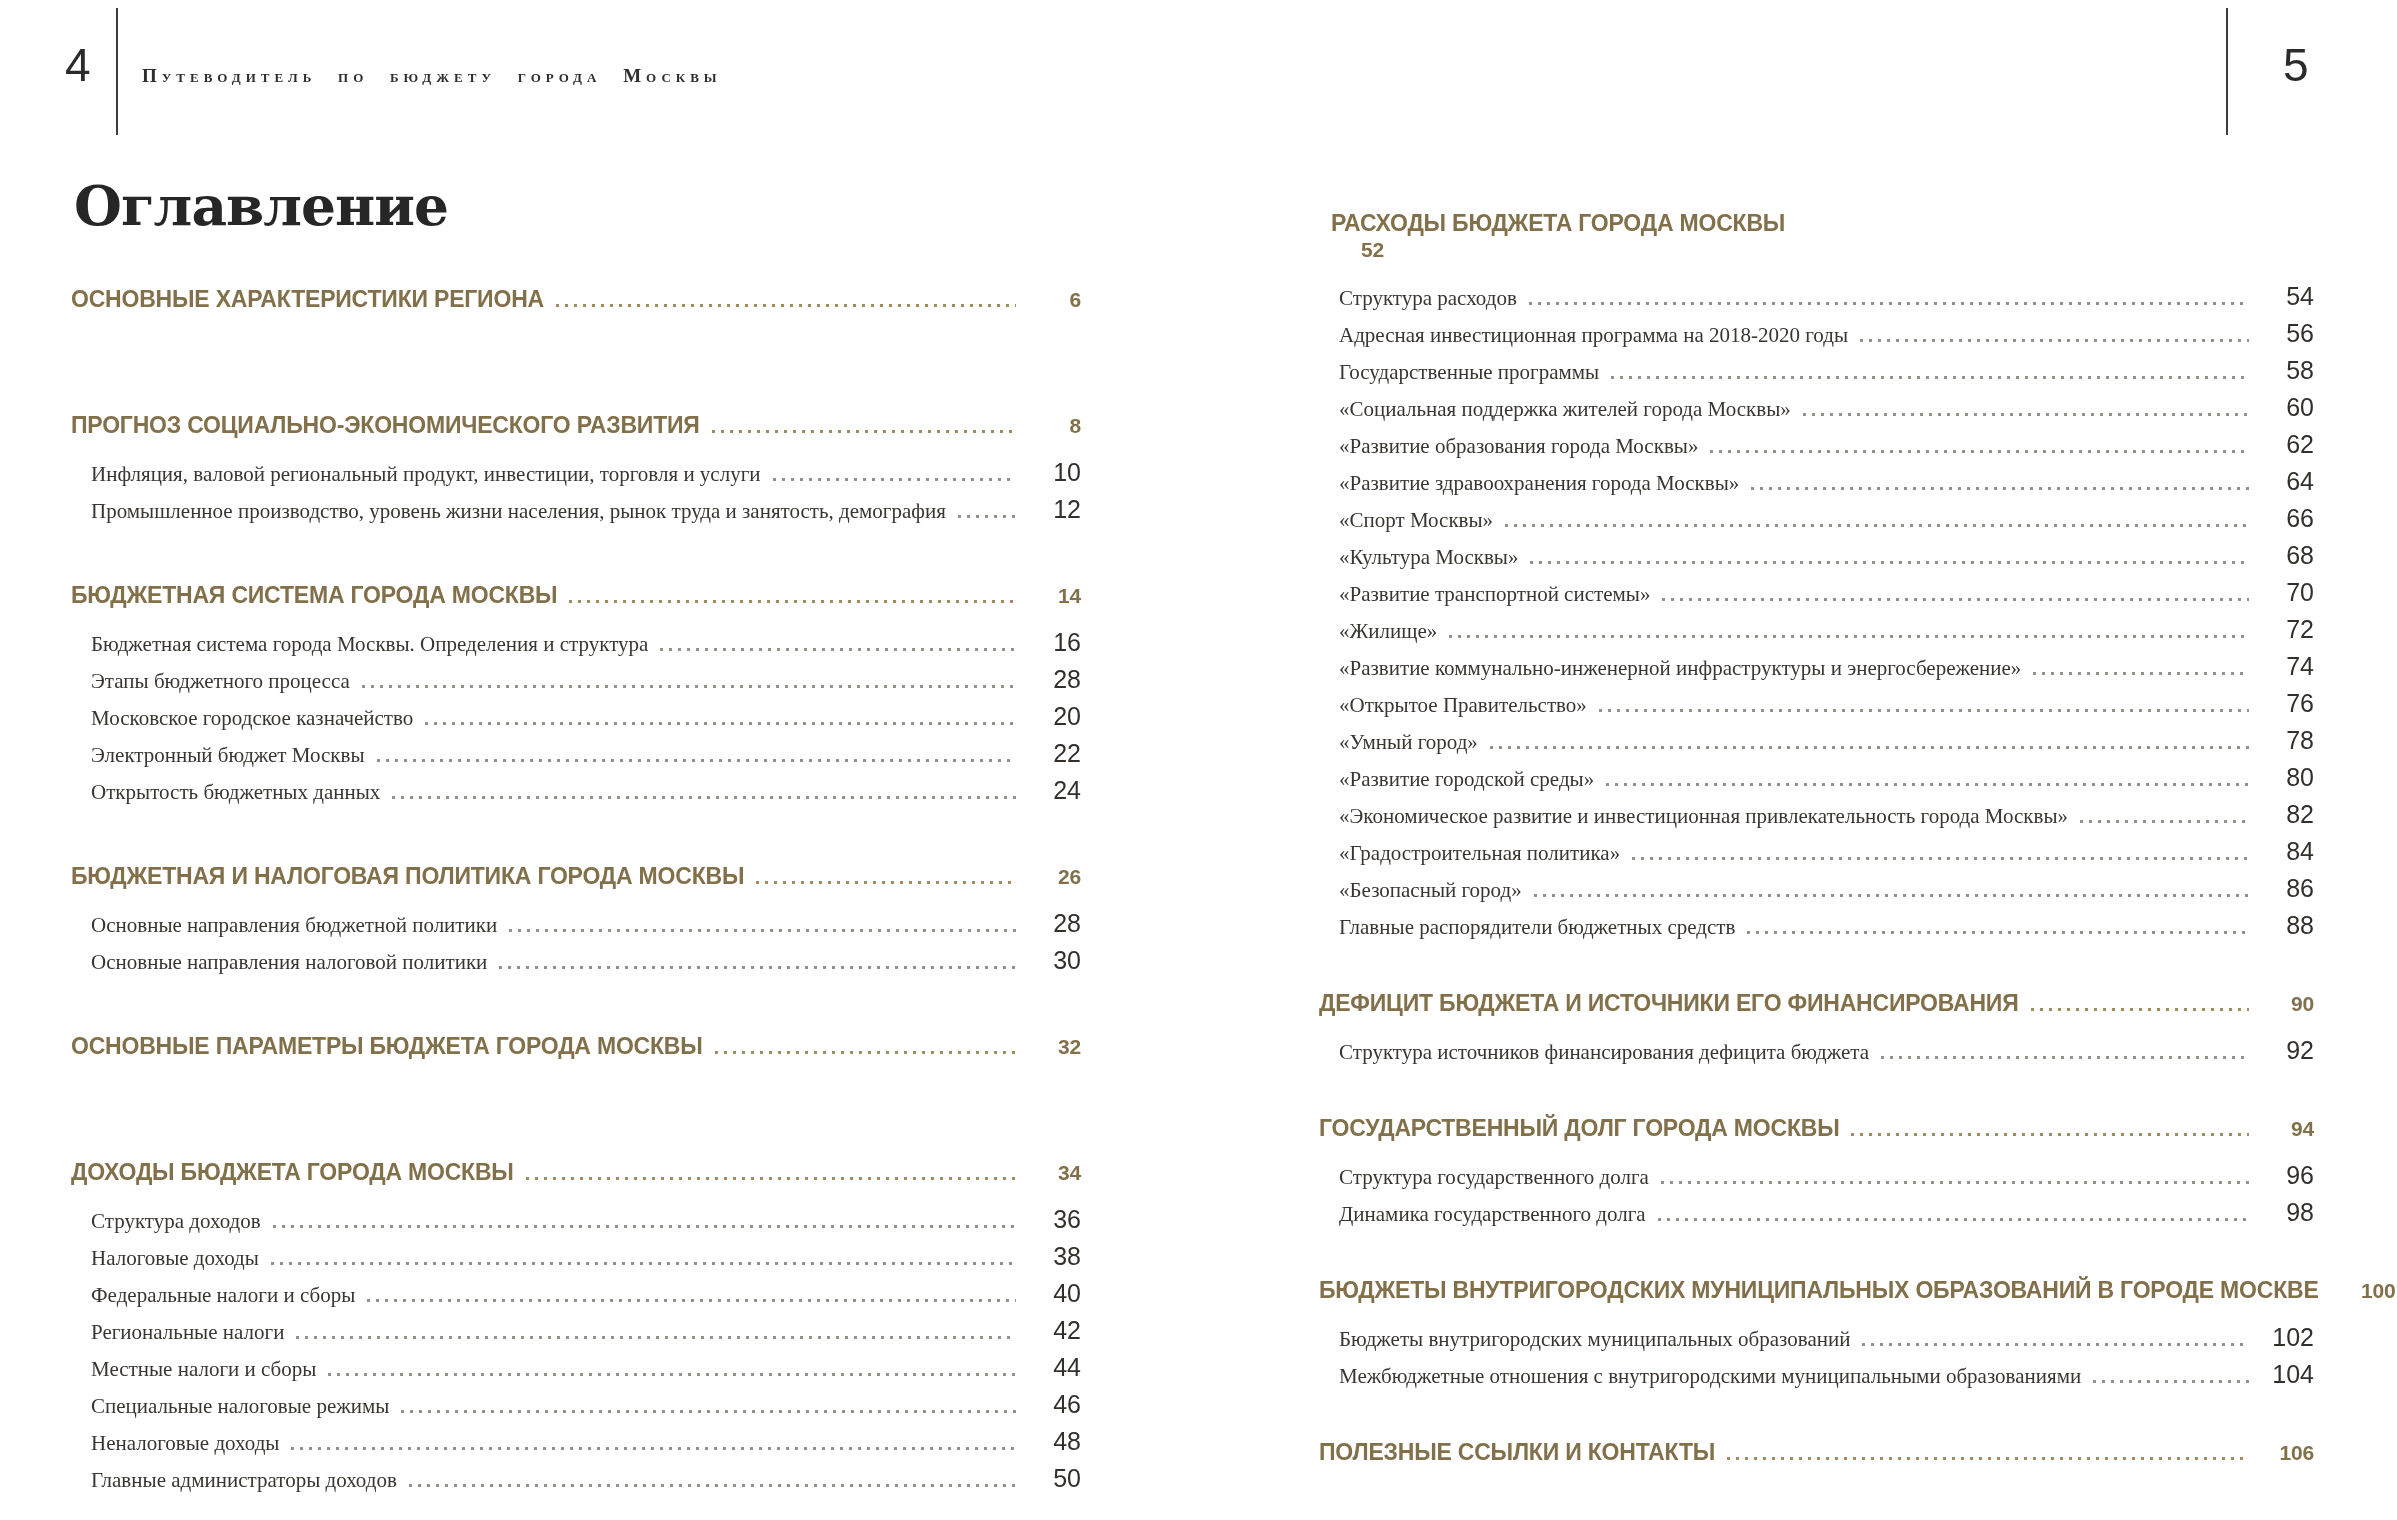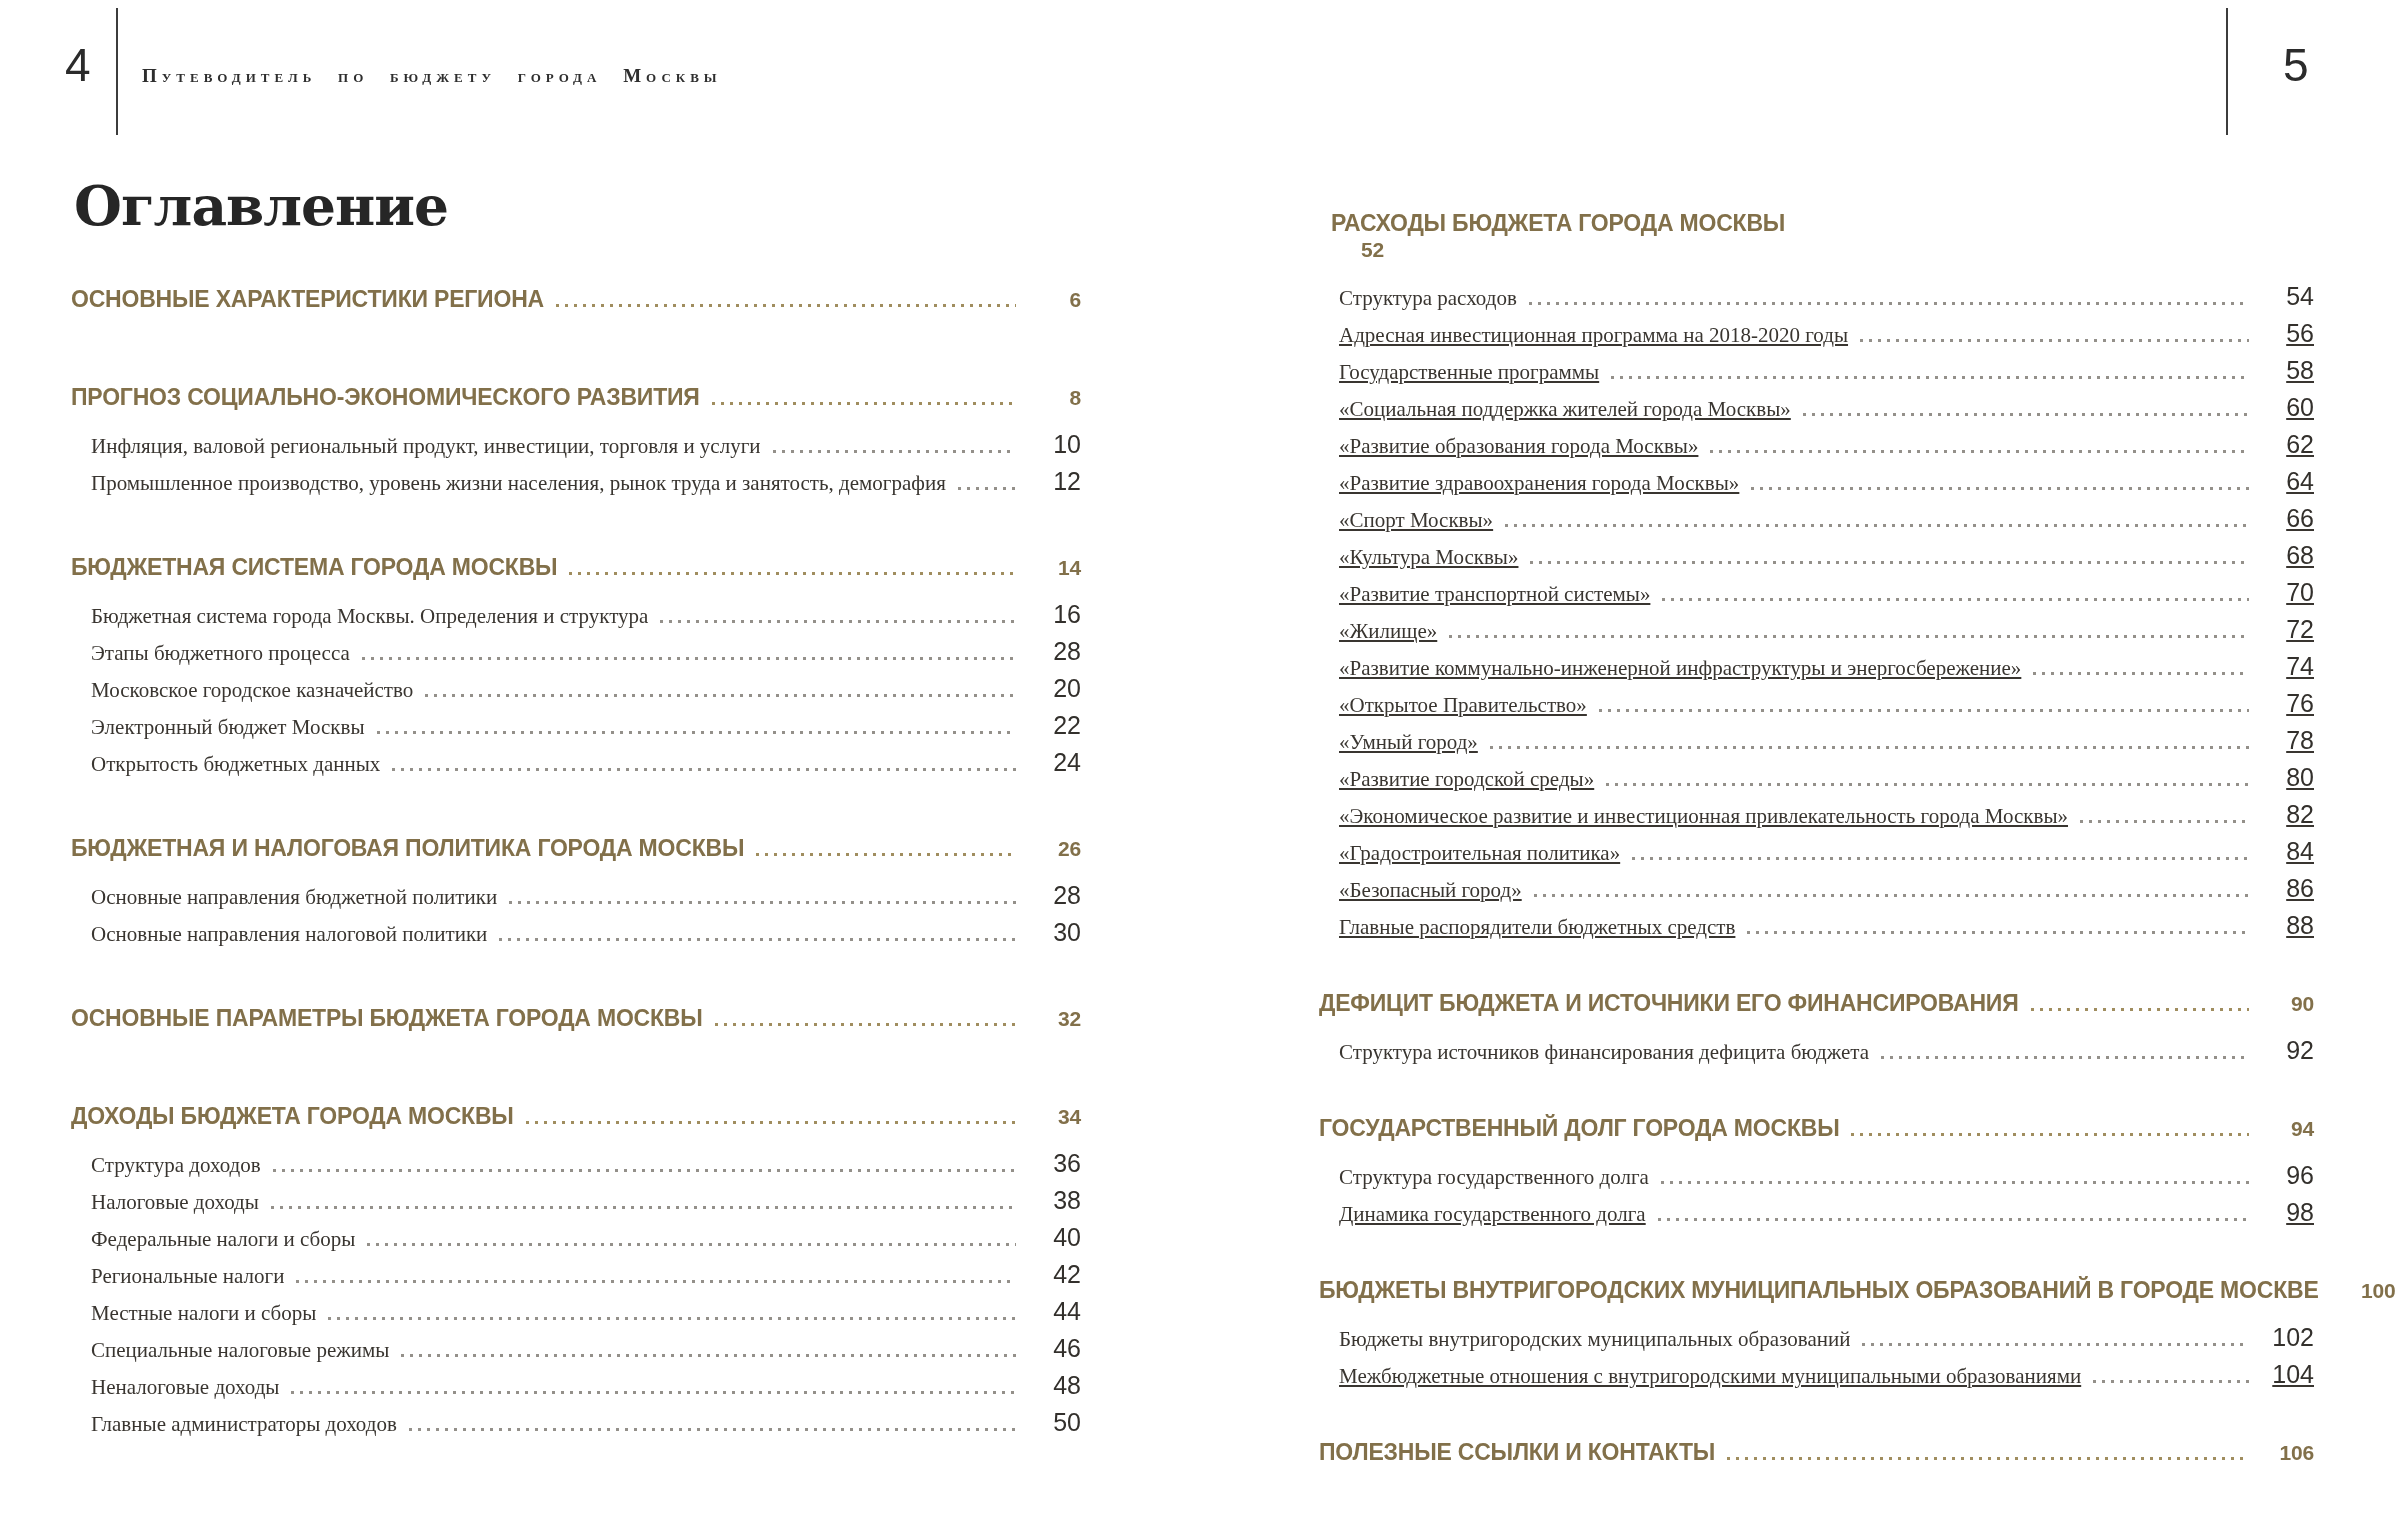--- a/index.html
+++ b/index.html
@@ -46,26 +46,26 @@
     background-image:repeating-linear-gradient(90deg,var(--dot) 0 3px,transparent 3px 9px);
     background-repeat:repeat-x;background-position:left bottom;
   }
   .sec .leader{--dot:#a08d5f;}
   .item .leader{--dot:#94908a;}
   .num{min-width:53px;text-align:right;font-family:"Liberation Sans",sans-serif;}
   .sec .num{font-size:21px;font-weight:700;color:#82704a;}
   .item .num{font-size:25px;font-weight:400;color:#33302c;}
   
   #toc-left .g-first{margin-top:54px;}
-  .g-ss{margin-top:71px;}
+  .g-ss{margin-top:99px;}
   .g-is{margin-top:21px;}
   .g-ii{margin-top:11px;}
   .g-si{margin-top:59px;}
   #toc-right .g-first{margin-top:0;flex-direction:column;}
-  #toc-right .g-ii{text-decoration:underline;}
+  #toc-right .g-ii{}
   #toc-right .g-si{margin-top:51px;}
 </style>
 </head>
 <body>
 
 <div class="page-num-big" id="hdr-num-left">4</div>
 <div class="hdr-rule" id="rule-left"></div>
 <div id="book-title">Путеводитель по бюджету города Москвы</div>
 
 <div class="hdr-rule" id="rule-right"></div>

